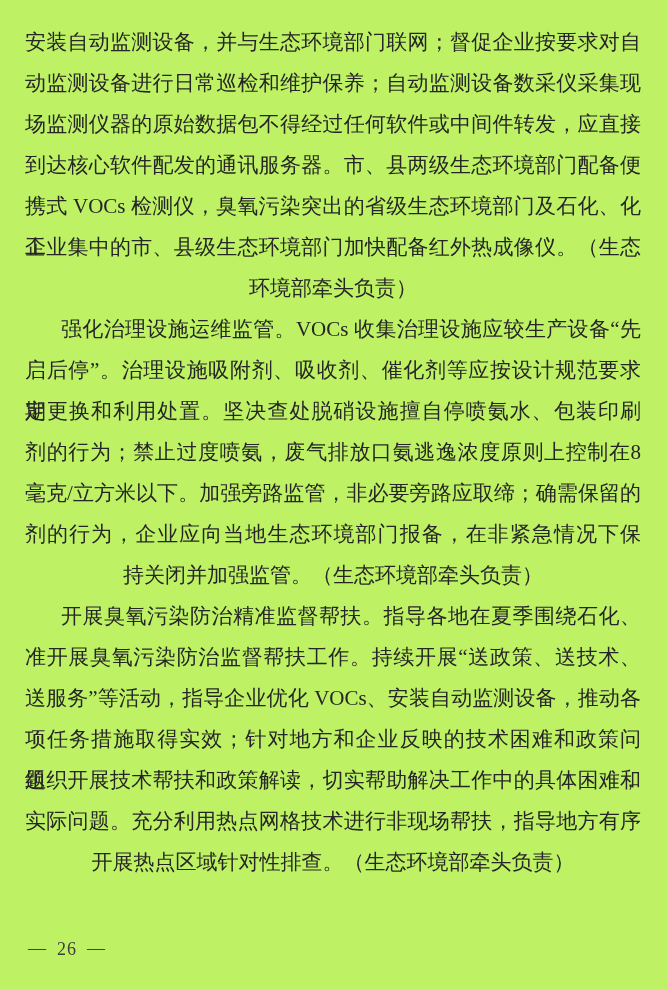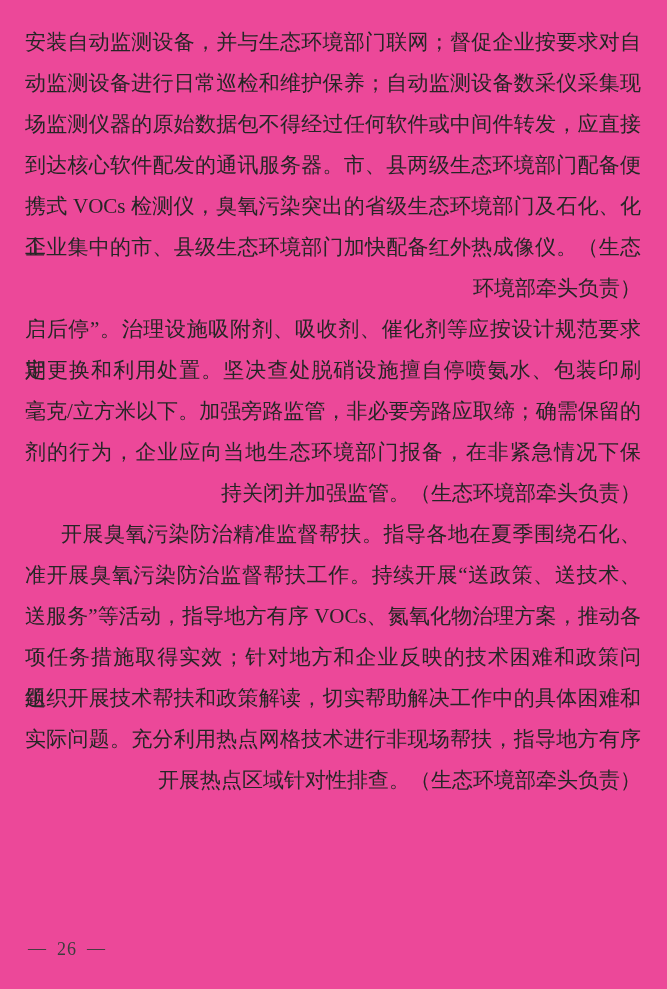--- a/index.html
+++ b/index.html
@@ -10,34 +10,34 @@
     width: 667px;
     height: 989px;
     background: #ffffff;
     overflow: hidden;
     font-family: "Liberation Serif", "DejaVu Serif", serif;
   }
   .page {
     position: relative;
     width: 667px;
     height: 989px;
-    background: #ec4899;
+    background: #bef264;
   }
   .doc-body {
     position: absolute;
     left: 25px;
     top: 22px;
     width: 616px;
   }
   .line {
     height: 41px;
     line-height: 41px;
     font-size: 21px;
     color: #262626;
-    text-align: right;
+    text-align: center;
     white-space: nowrap;
     overflow: visible;
   }
   .line.justify {
     white-space: normal;
     text-align: justify;
     text-align-last: justify;
   }
   .line.indent {
     text-indent: 36px;
@@ -70,28 +70,30 @@
 
 <div class="page">
   <div class="doc-body" id="doc-body" style="color: rgb(38, 38, 38);">
       <div class="line justify"><span class="seg-regular">安装自动监测设备，并与生态环境部门联网；督促企业按要求对自</span></div>
       <div class="line justify"><span class="seg-regular">动监测设备进行日常巡检和维护保养；自动监测设备数采仪采集现</span></div>
       <div class="line justify"><span class="seg-regular">场监测仪器的原始数据包不得经过任何软件或中间件转发，应直接</span></div>
       <div class="line justify"><span class="seg-regular">到达核心软件配发的通讯服务器。市、县两级生态环境部门配备便</span></div>
       <div class="line justify"><span class="seg-regular">携式 VOCs 检测仪，臭氧污染突出的省级生态环境部门及石化、化工</span></div>
       <div class="line justify"><span class="seg-regular">企业集中的市、县级生态环境部门加快配备红外热成像仪。</span><span class="seg-bold">（生态</span></div>
       <div class="line"><span class="seg-bold">环境部牵头负责）</span></div>
+      <div class="line justify indent"><span class="seg-bold">强化治理设施运维监管。</span><span class="seg-regular">VOCs 收集治理设施应较生产设备“先</span></div>
       <div class="line justify"><span class="seg-regular">启后停”。治理设施吸附剂、吸收剂、催化剂等应按设计规范要求定</span></div>
       <div class="line justify"><span class="seg-regular">期更换和利用处置。坚决查处脱硝设施擅自停喷氨水、包装印刷</span></div>
+      <div class="line justify"><span class="seg-regular">剂的行为；禁止过度喷氨，废气排放口氨逃逸浓度原则上控制在8</span></div>
       <div class="line justify"><span class="seg-regular">毫克/立方米以下。加强旁路监管，非必要旁路应取缔；确需保留的</span></div>
       <div class="line justify"><span class="seg-regular">剂的行为，企业应向当地生态环境部门报备，在非紧急情况下保</span></div>
       <div class="line"><span class="seg-regular">持关闭并加强监管。</span><span class="seg-bold">（生态环境部牵头负责）</span></div>
       <div class="line justify indent"><span class="seg-bold">开展臭氧污染防治精准监督帮扶。</span><span class="seg-regular">指导各地在夏季围绕石化、</span></div>
       <div class="line justify"><span class="seg-regular">准开展臭氧污染防治监督帮扶工作。持续开展“送政策、送技术、</span></div>
-      <div class="line justify"><span class="seg-regular">送服务”等活动，指导地方有序 VOCs、氮氧化物治理方案，推动各</span></div>
+      <div class="line justify"><span class="seg-regular">送服务”等活动，指导企业优化 VOCs、安装自动监测设备，推动各</span></div>
       <div class="line justify"><span class="seg-regular">项任务措施取得实效；针对地方和企业反映的技术困难和政策问题，</span></div>
       <div class="line justify"><span class="seg-regular">组织开展技术帮扶和政策解读，切实帮助解决工作中的具体困难和</span></div>
       <div class="line justify"><span class="seg-regular">实际问题。充分利用热点网格技术进行非现场帮扶，指导地方有序</span></div>
       <div class="line"><span class="seg-regular">开展热点区域针对性排查。</span><span class="seg-bold">（生态环境部牵头负责）</span></div>
     </div>
   <div class="footer" style="color: rgb(61, 61, 61);">
     <span class="dash">—</span>
     <span class="pagenum">26</span>
     <span class="dash">—</span>
   </div>

